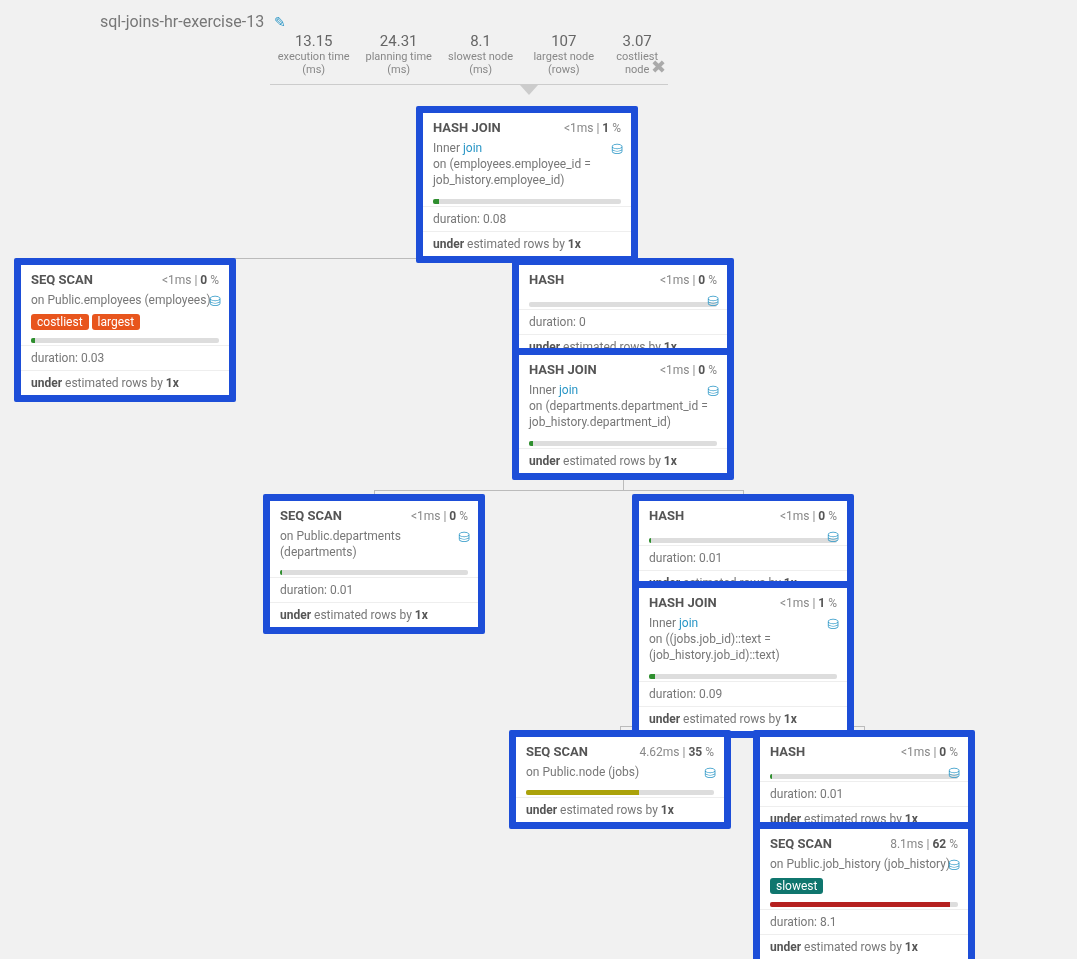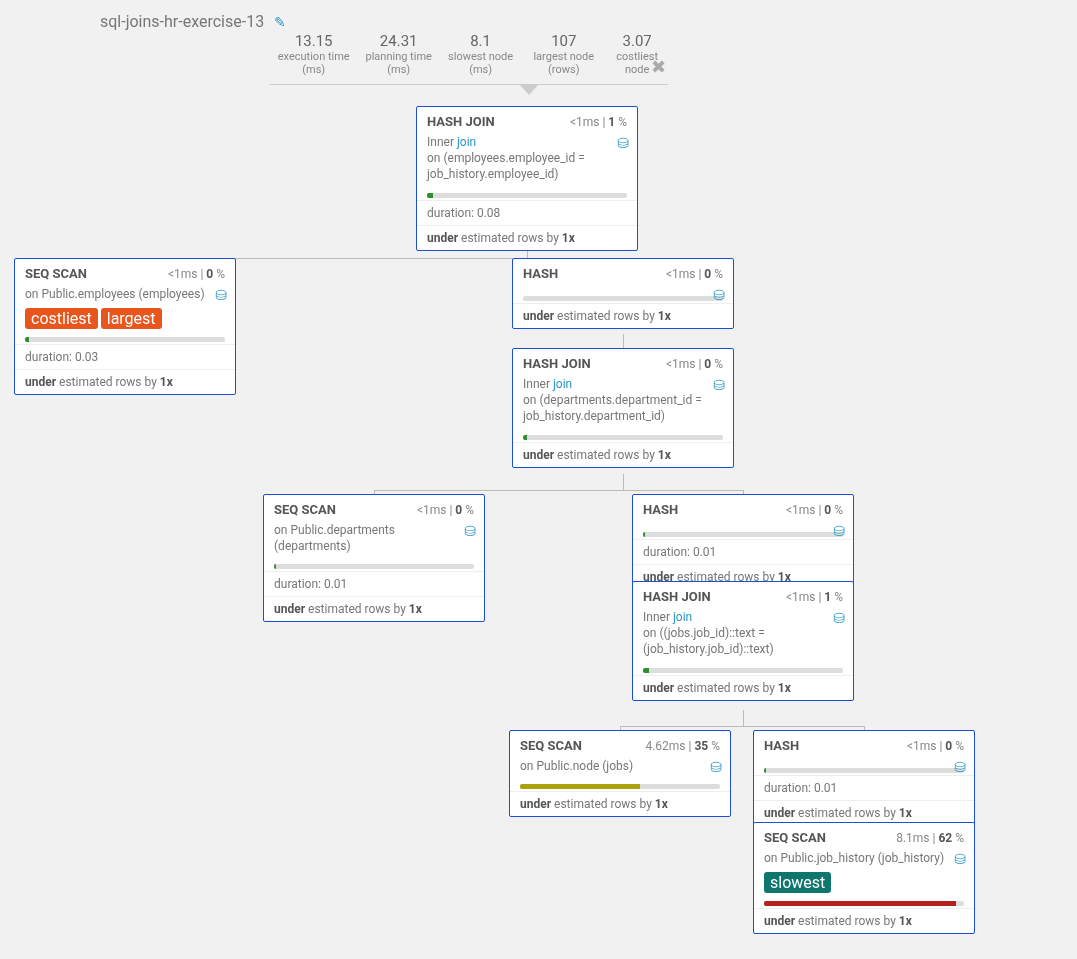--- a/index.html
+++ b/index.html
@@ -52,21 +52,21 @@
     width: 0; height: 0;
     border-left: 9px solid transparent;
     border-right: 9px solid transparent;
     border-top: 10px solid #ccc;
   }
 
   .node {
     position: absolute;
     width: 222px;
     background: #fff;
-    border: 1px solid #1d4ed8;
+    border: 7px solid #1d4ed8;
     border-radius: 2px;
   }
   .node .hdr {
     display: flex;
     justify-content: space-between;
     align-items: baseline;
     padding: 7px 10px 3px;
     font-weight: bold;
     color: #555;
     font-size: 13px;
@@ -80,21 +80,21 @@
     right: 8px;
     top: 2px;
     color: #2a96c6;
     font-size: 14px;
   }
   .badges { padding: 0 10px 4px; }
   .badge {
     display: inline-block;
     background: #e8551d;
     color: #fff;
-    font-size: 16px;
+    font-size: 12px;
     padding: 1px 6px;
     border-radius: 3px;
     margin-right: 3px;
   }
   .badge.red { background: #0f766e; }
   .bar {
     height: 5px;
     background: #ddd;
     margin: 4px 10px 2px;
     border-radius: 2px;
@@ -202,20 +202,21 @@
       <div class="hdr">
         <span>HASH</span>
         <span class="stats">&lt;1ms | <b>0</b> %</span>
       </div>
       <div class="body">
         <span class="db-icon">⛁</span>
       </div>
       <div class="bar">
         <div class="fill green" style="width:0%"></div>
       </div>
+      <div class="row">duration: 0</div>
       <div class="row"><b>under</b> estimated rows by <b>1x</b></div>
     </div>
   <div class="node" style="top:348px; left:512px;">
       <div class="hdr">
         <span>HASH JOIN</span>
         <span class="stats">&lt;1ms | <b>0</b> %</span>
       </div>
       <div class="body"><span class="db-icon">⛁</span>Inner <span class="link">join</span><br>on (departments.department_id = job_history.department_id)</div>
       <div class="bar">
         <div class="fill green" style="width:2%"></div>
@@ -250,20 +251,21 @@
     </div>
   <div class="node" style="top:581px; left:632px;">
       <div class="hdr">
         <span>HASH JOIN</span>
         <span class="stats">&lt;1ms | <b>1</b> %</span>
       </div>
       <div class="body"><span class="db-icon">⛁</span>Inner <span class="link">join</span><br>on ((jobs.job_id)::text = (job_history.job_id)::text)</div>
       <div class="bar">
         <div class="fill green" style="width:3%"></div>
       </div>
+      <div class="row">duration: 0.09</div>
       <div class="row"><b>under</b> estimated rows by <b>1x</b></div>
     </div>
   <div class="node" style="top:730px; left:509px;">
       <div class="hdr">
         <span>SEQ SCAN</span>
         <span class="stats">4.62ms | <b>35</b> %</span>
       </div>
       <div class="body"><span class="db-icon">⛁</span>on <span>Public.node (jobs)</span></div>
       <div class="bar">
         <div class="fill olive" style="width:60%"></div>
@@ -287,16 +289,17 @@
   <div class="node" style="top:822px; left:753px;">
       <div class="hdr">
         <span>SEQ SCAN</span>
         <span class="stats">8.1ms | <b>62</b> %</span>
       </div>
       <div class="body"><span class="db-icon">⛁</span>on <span>Public.job_history (job_history)</span></div>
       <div class="badges"><span class="badge red">slowest</span></div>
       <div class="bar">
         <div class="fill redf" style="width:96%"></div>
       </div>
+      <div class="row">duration: 8.1</div>
       <div class="row"><b>under</b> estimated rows by <b>1x</b></div>
     </div>
 
 </div>
 
 </body></html>

